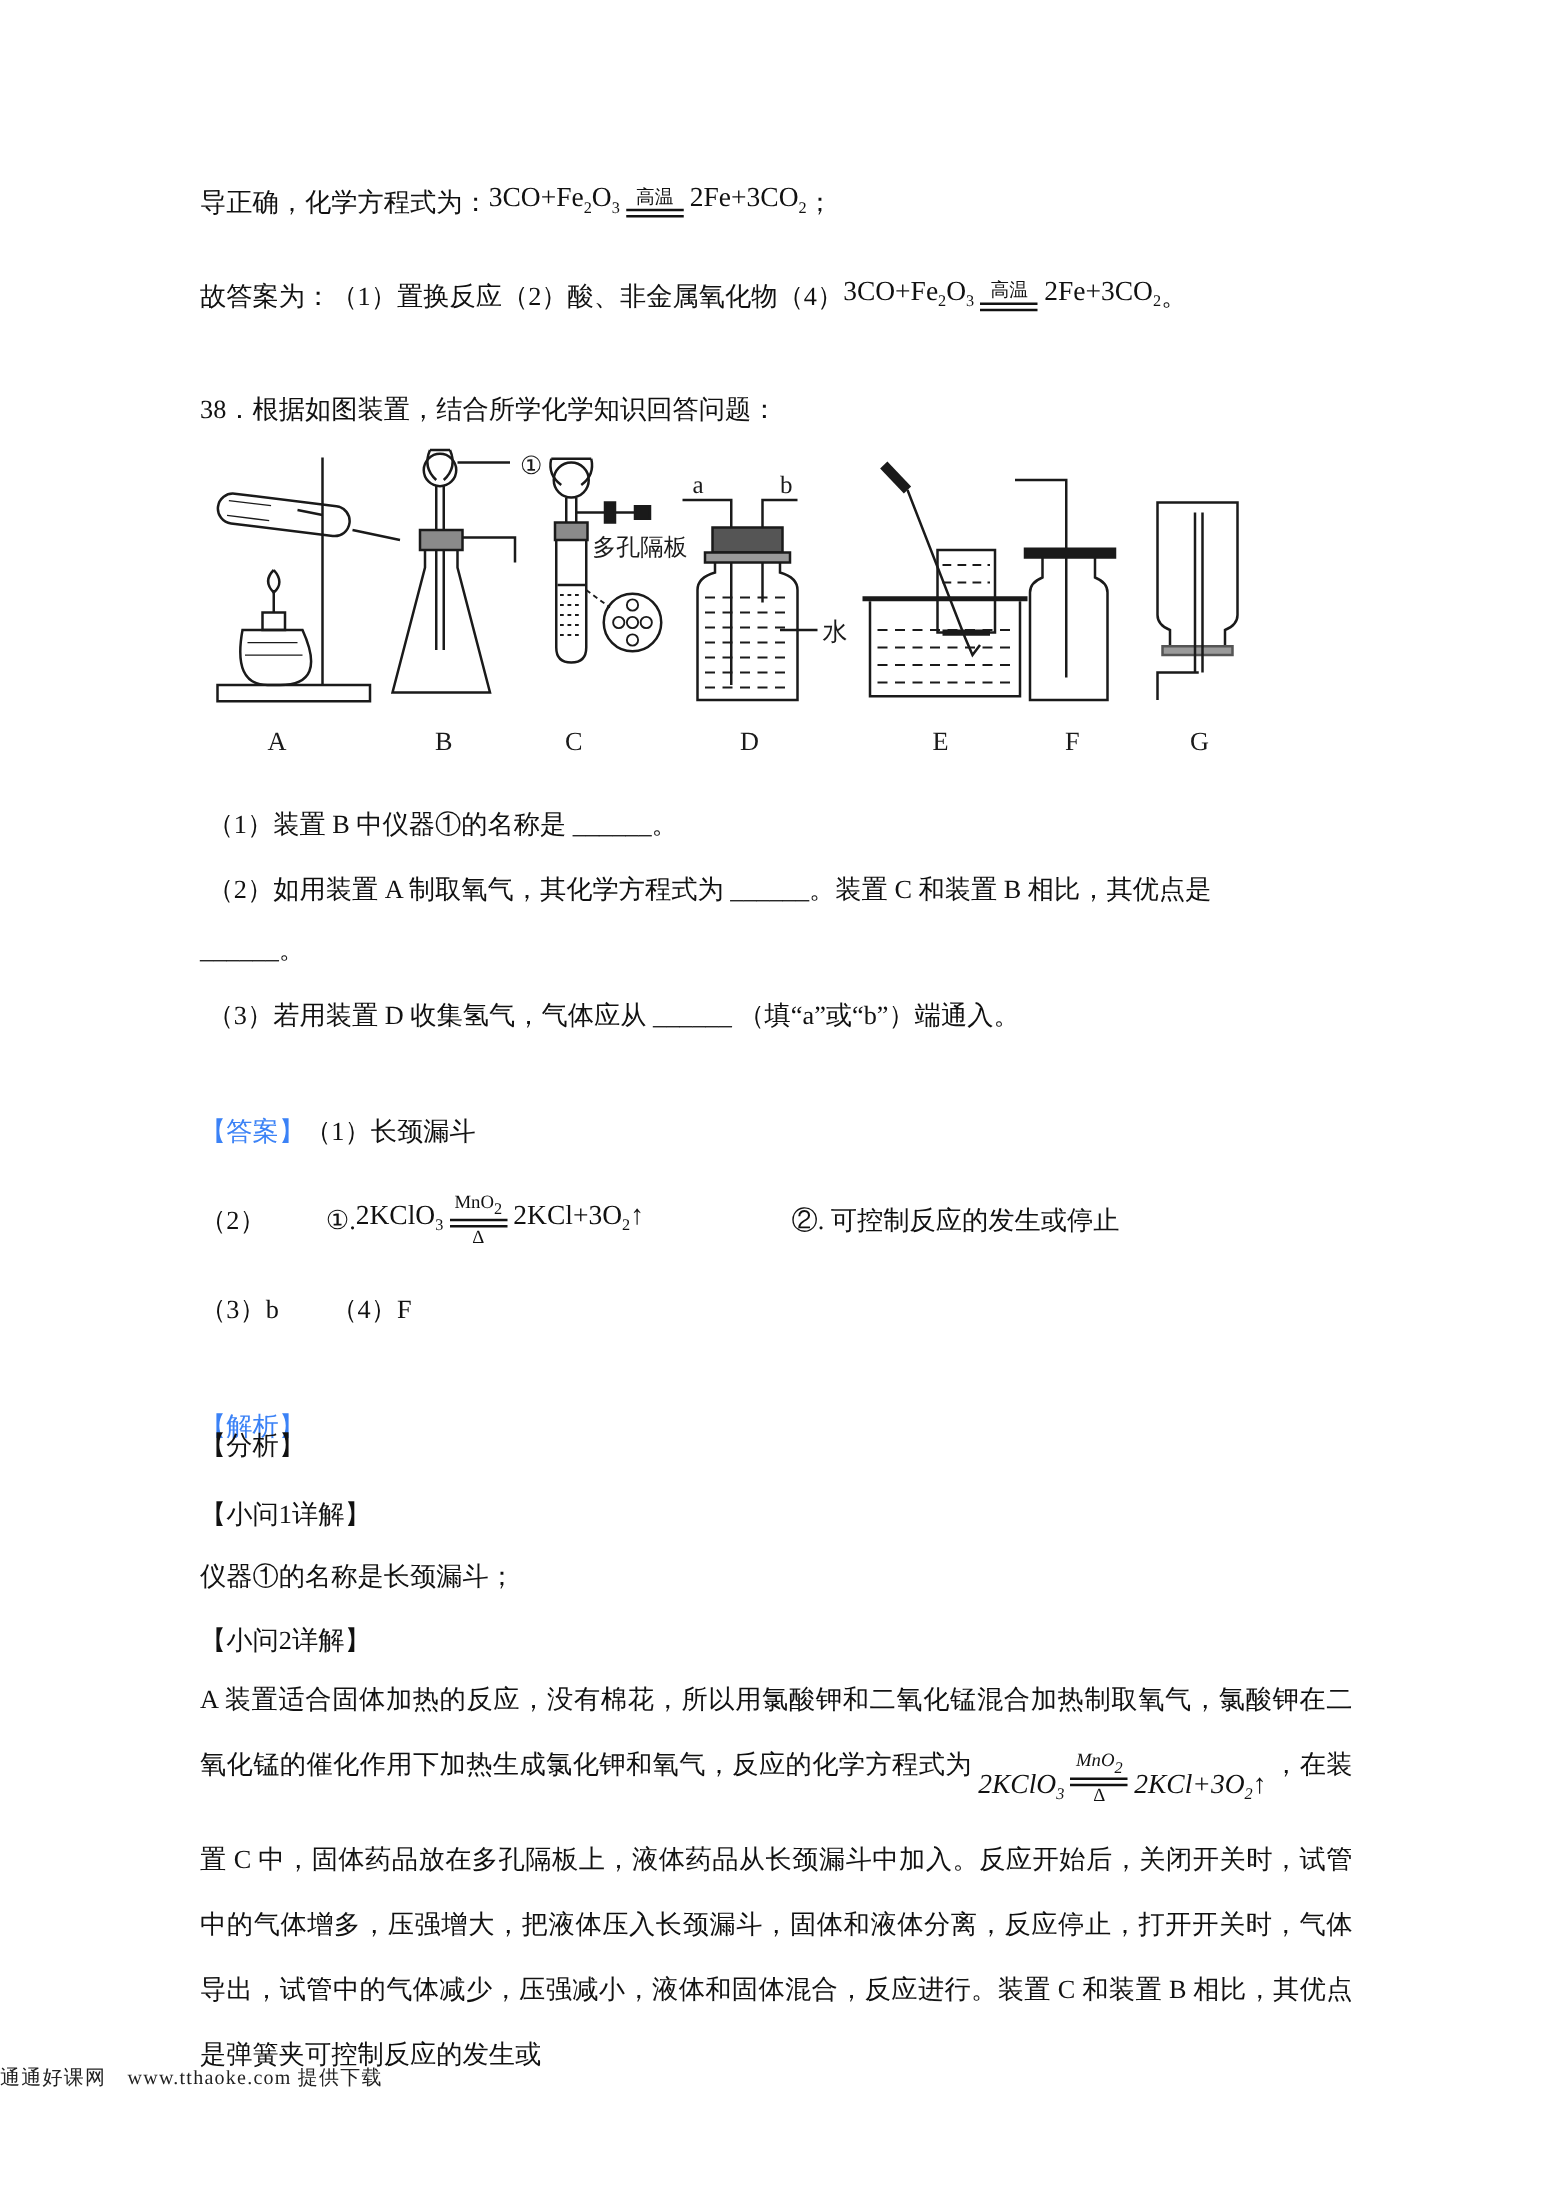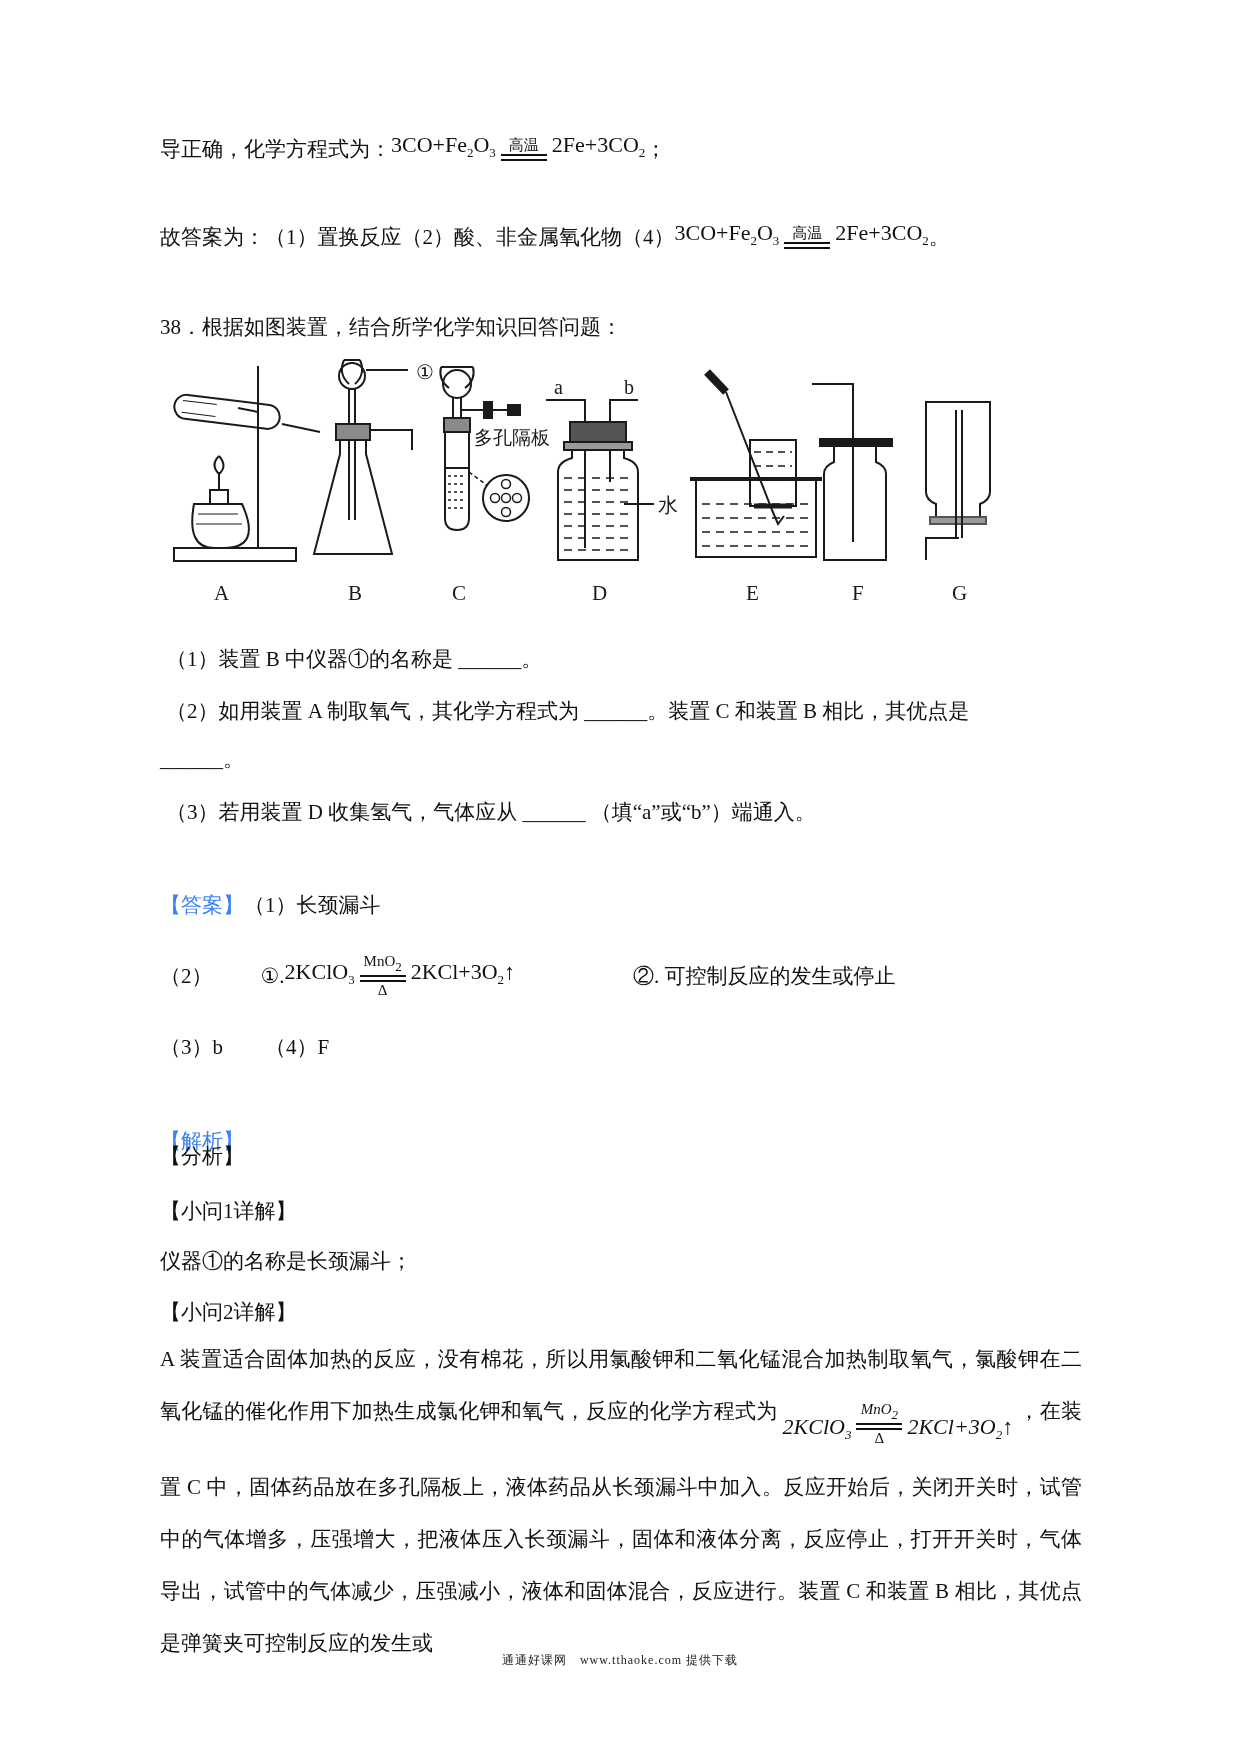--- a/index.html
+++ b/index.html
@@ -18,34 +18,34 @@
   .cond{display:inline-flex;flex-direction:column;align-items:center;margin:0 5px;}
   .cond .ctext{font-size:15px;line-height:17px;padding:0 3px;}
   .cond .dbl{align-self:stretch;height:7px;border-top:2px solid #111;border-bottom:2px solid #111;box-sizing:border-box;min-width:46px;}
   .fml{font-size:22px;}
   .fml .sub,.ctext .sub{font-size:13px;vertical-align:-5px;}
   .inline-cond{display:inline-flex;vertical-align:-16px;margin:0 5px;}
   .it{font-style:italic;}
   .blue{color:#3b82f6;}
   .footer{
     position:absolute;top:1652px;left:0;width:100%;
-    text-align:center;font-size:12px;color:#222;letter-spacing:1px;
+    font-size:16px;color:#222;letter-spacing:1px;
   }
   .para{
     position:absolute;left:160px;width:922px;
     font-size:21px;line-height:52px;text-align:justify;
   }
   svg text{font-family:"Liberation Serif","DejaVu Serif",serif;}
 </style>
 </head>
 <body>
 
 <div class="page">
 
-  <div class="abs eqrow tline" style="top:130px;left:160px;">
+  <div class="abs eqrow tline" style="top:143px;left:160px;">
     <span>导正确，化学方程式为：</span>
     <span class="fml"><span>3CO+Fe</span><span class="sub">2</span><span>O</span><span class="sub">3</span></span>
     <span class="cond">
       <span class="ctext"><span>高温</span></span>
       <span class="dbl"></span>
     </span>
     <span class="fml"><span>2Fe+3CO</span><span class="sub">2</span></span>
     <span>；</span>
   </div>
 

